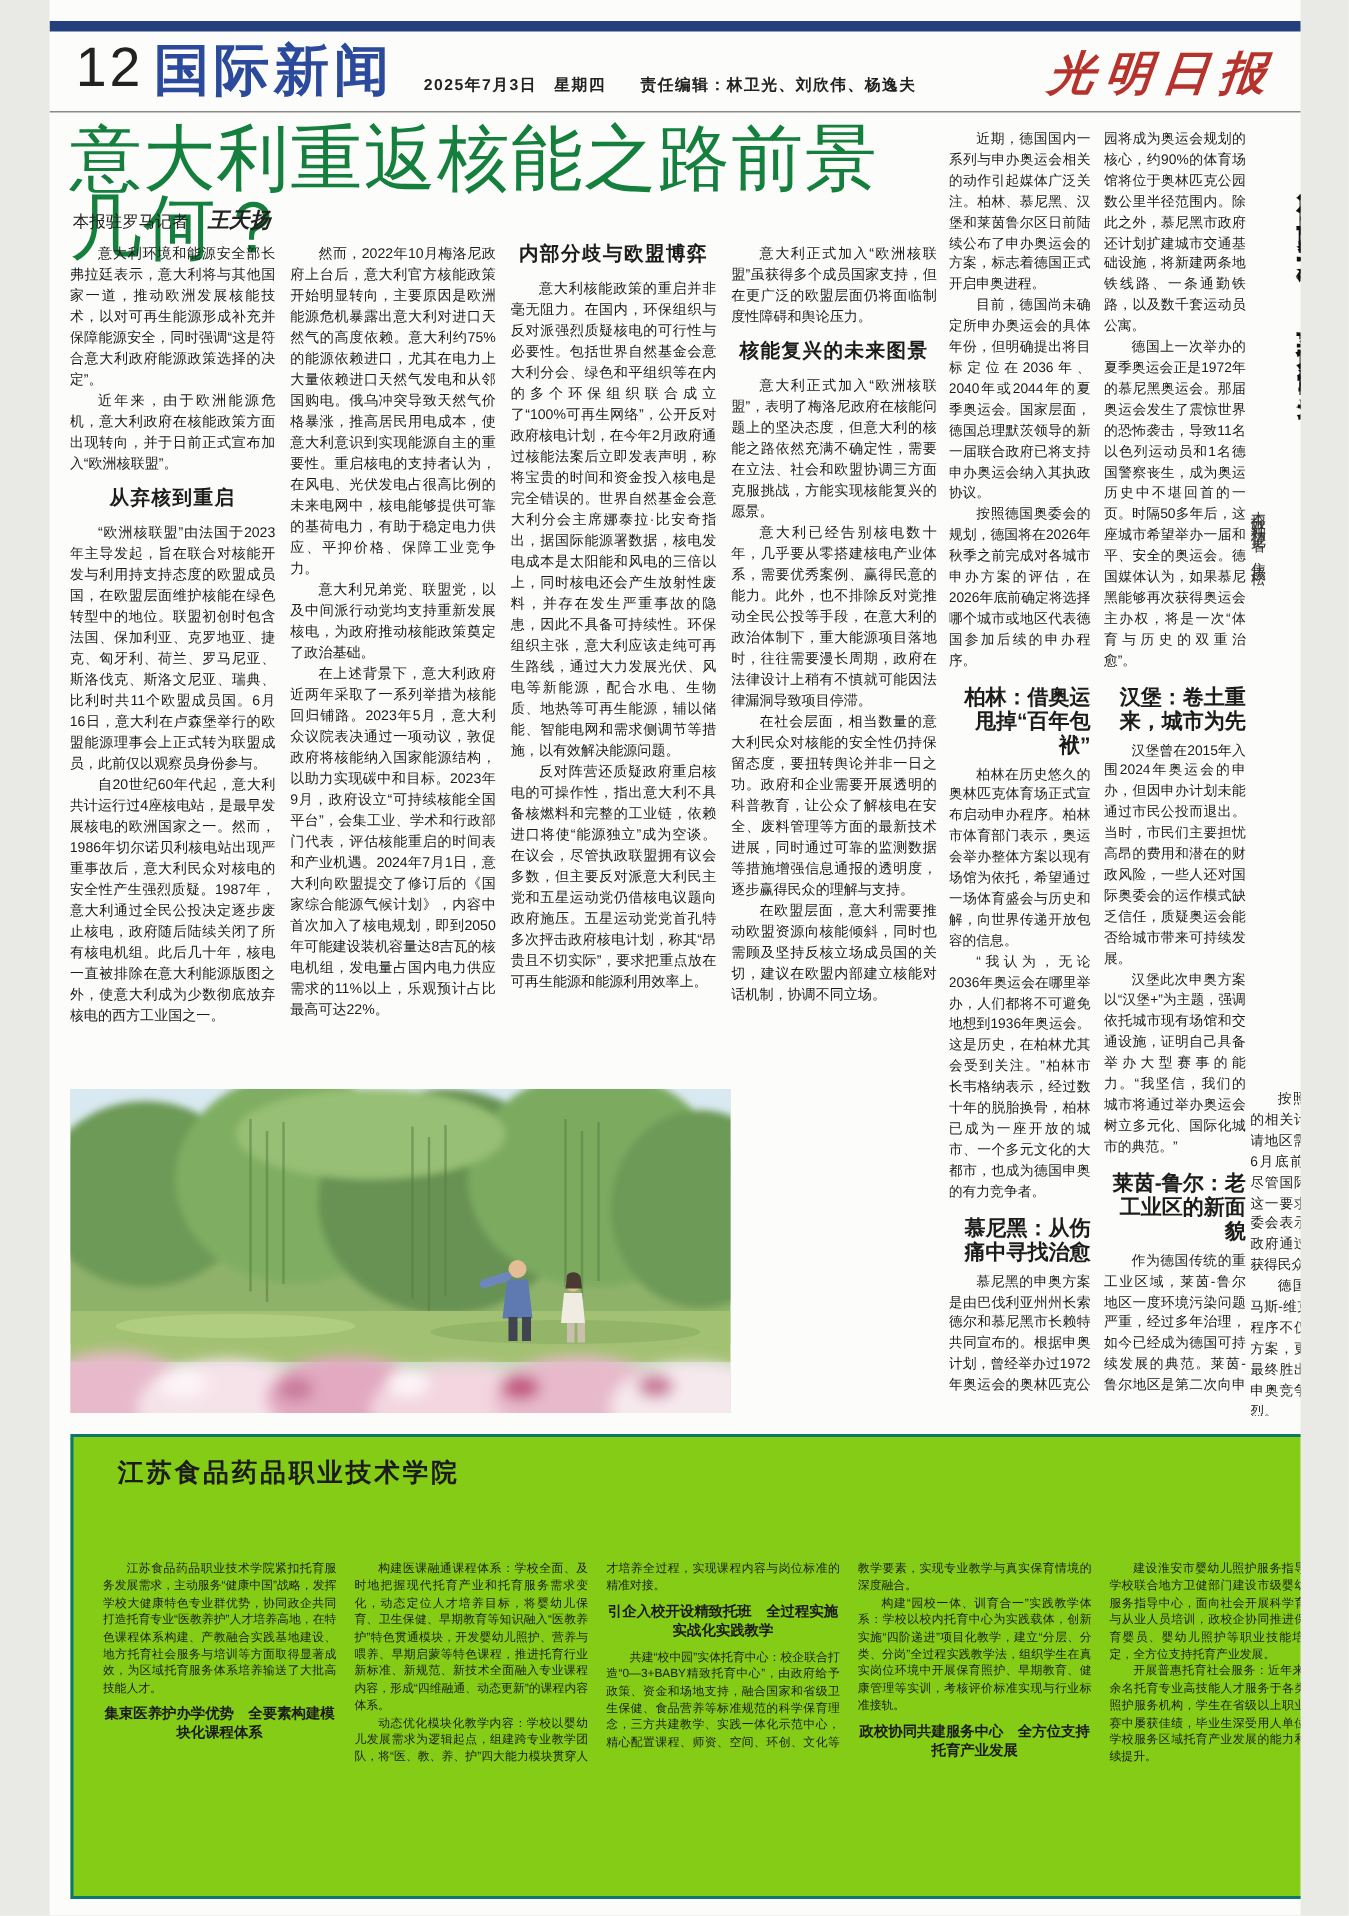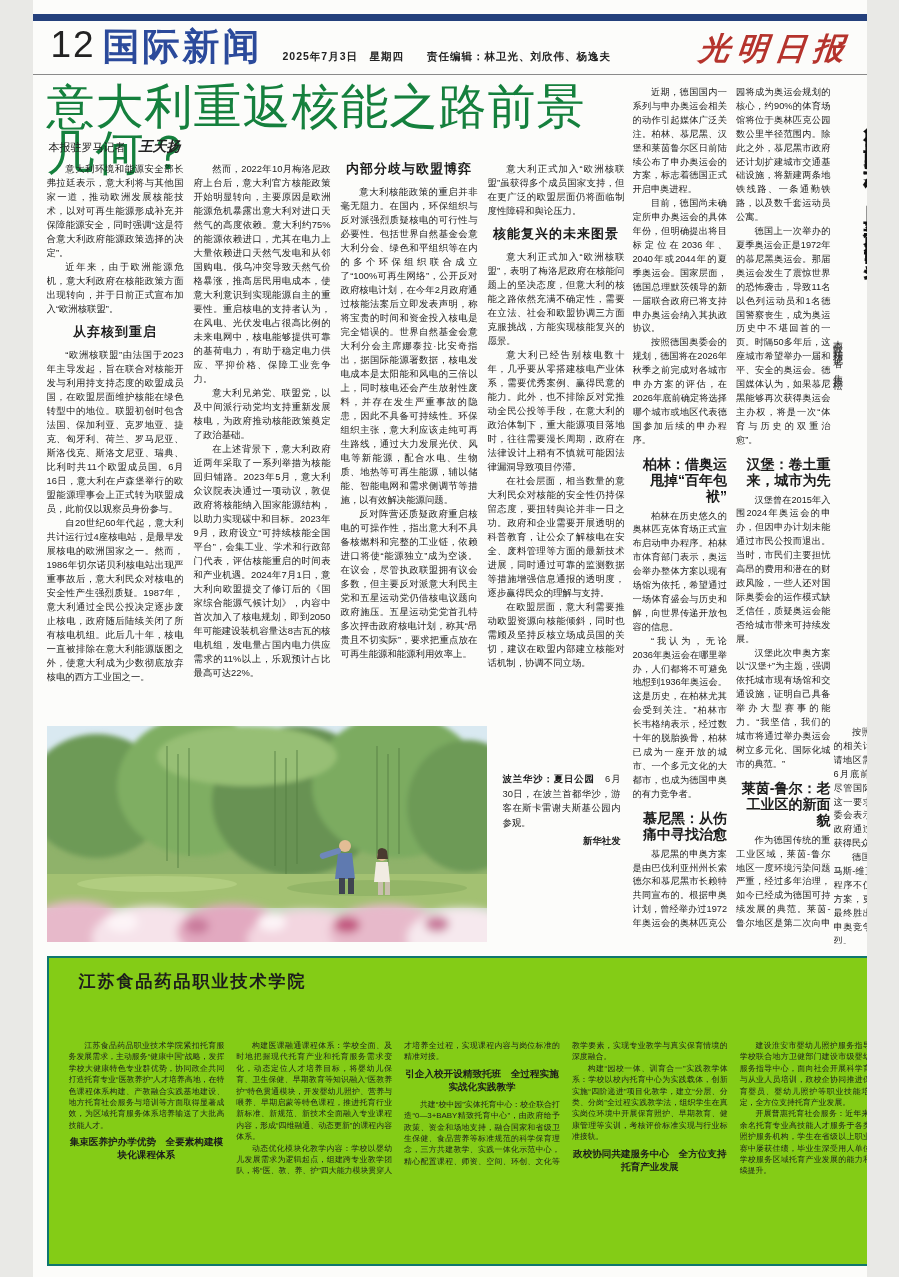--- a/index.html
+++ b/index.html
@@ -142,24 +142,20 @@
         <ellipse cx="260" cy="214" rx="60" ry="30" fill="#f3d6e0"></ellipse>
         <ellipse cx="340" cy="206" rx="58" ry="28" fill="#e7b9ca"></ellipse>
         <ellipse cx="415" cy="212" rx="55" ry="30" fill="#f6e9ee"></ellipse>
         <ellipse cx="75" cy="196" rx="16" ry="10" fill="#fdf4f7"></ellipse>
         <ellipse cx="225" cy="196" rx="14" ry="9" fill="#fdf4f7"></ellipse>
         <ellipse cx="300" cy="199" rx="13" ry="8" fill="#c2567f"></ellipse>
         <ellipse cx="150" cy="200" rx="12" ry="8" fill="#c97a9b"></ellipse>
         <ellipse cx="390" cy="198" rx="12" ry="8" fill="#c97a9b"></ellipse>
       </g>
     </svg>
-    <div class="caption">
-      <span class="cap-title">波兰华沙：夏日公园</span><span>　6月30日，在波兰首都华沙，游客在斯卡雷谢夫斯基公园内参观。</span>
-      <span class="cap-credit">新华社发</span>
-    </div>
   </div>
 
   <div class="de-block">
     <div class="de-cols">
         <p class="para">近期，德国国内一系列与申办奥运会相关的动作引起媒体广泛关注。柏林、慕尼黑、汉堡和莱茵鲁尔区日前陆续公布了申办奥运会的方案，标志着德国正式开启申奥进程。</p>
         <p class="para">目前，德国尚未确定所申办奥运会的具体年份，但明确提出将目标定位在2036年、2040年或2044年的夏季奥运会。国家层面，德国总理默茨领导的新一届联合政府已将支持申办奥运会纳入其执政协议。</p>
         <p class="para">按照德国奥委会的规划，德国将在2026年秋季之前完成对各城市申办方案的评估，在2026年底前确定将选择哪个城市或地区代表德国参加后续的申办程序。</p>
         <div class="subhead">柏林：借奥运甩掉“百年包袱”</div>
         <p class="para">柏林在历史悠久的奥林匹克体育场正式宣布启动申办程序。柏林市体育部门表示，奥运会举办整体方案以现有场馆为依托，希望通过一场体育盛会与历史和解，向世界传递开放包容的信息。</p>
         <p class="para">“我认为，无论2036年奥运会在哪里举办，人们都将不可避免地想到1936年奥运会。这是历史，在柏林尤其会受到关注。”柏林市长韦格纳表示，经过数十年的脱胎换骨，柏林已成为一座开放的城市、一个多元文化的大都市，也成为德国申奥的有力竞争者。</p>

